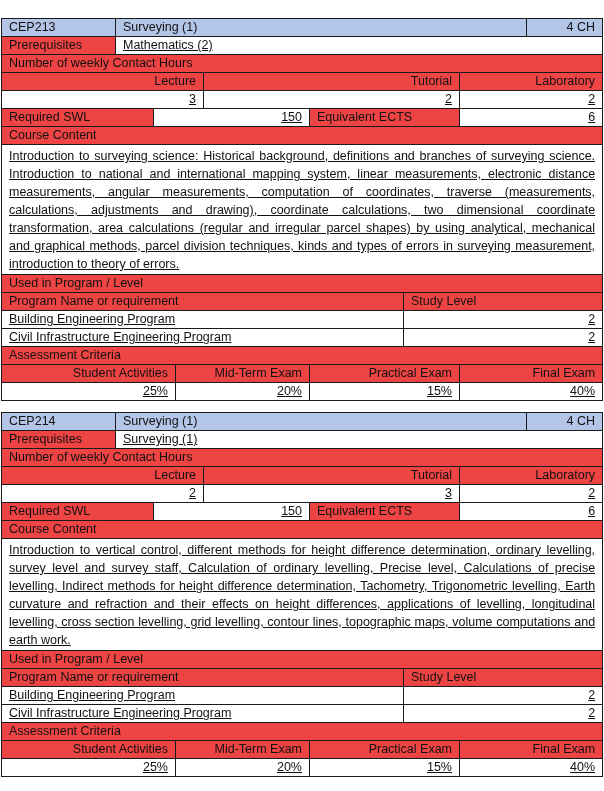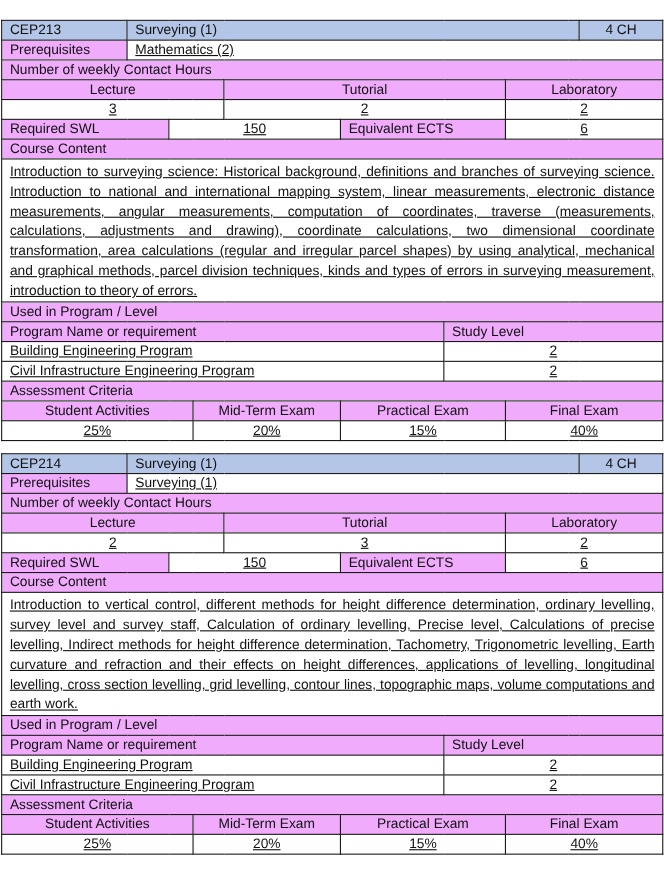--- a/index.html
+++ b/index.html
@@ -3,23 +3,23 @@
 <meta charset="utf-8">
 <style>
   html, body { margin: 0; padding: 0; background: #ffffff; }
   body { width: 604px; height: 791px; position: relative; font-family: "Liberation Sans", "DejaVu Sans", sans-serif; font-size: 12.5px; color: #111; }
   .course { position: absolute; left: 1px; width: 601px; }
   #course-0 { top: 18px; }
   #course-1 { top: 412px; }
   table { border-collapse: collapse; width: 601px; table-layout: fixed; }
   td { border: 1px solid #1a1a1a; padding: 0 7px; height: 17px; line-height: 17px; white-space: nowrap; overflow: hidden; }
   .blue { background: #b4c6e7; }
-  .green { background: #f0abfc; }
+  .green { background: #ef4444; }
   .white { background: #ffffff; text-decoration: underline; }
-  .center { text-align: center; }
+  .center { text-align: right; }
   .content { white-space: normal; text-align: justify; line-height: 18px; padding: 2px 7px 1px 7px; height: auto; }
 </style>
 </head>
 <body>
 
 <div class="course" id="course-0">
   <table>
     <colgroup>
       <col style="width:114px">
         <col style="width:38px">

